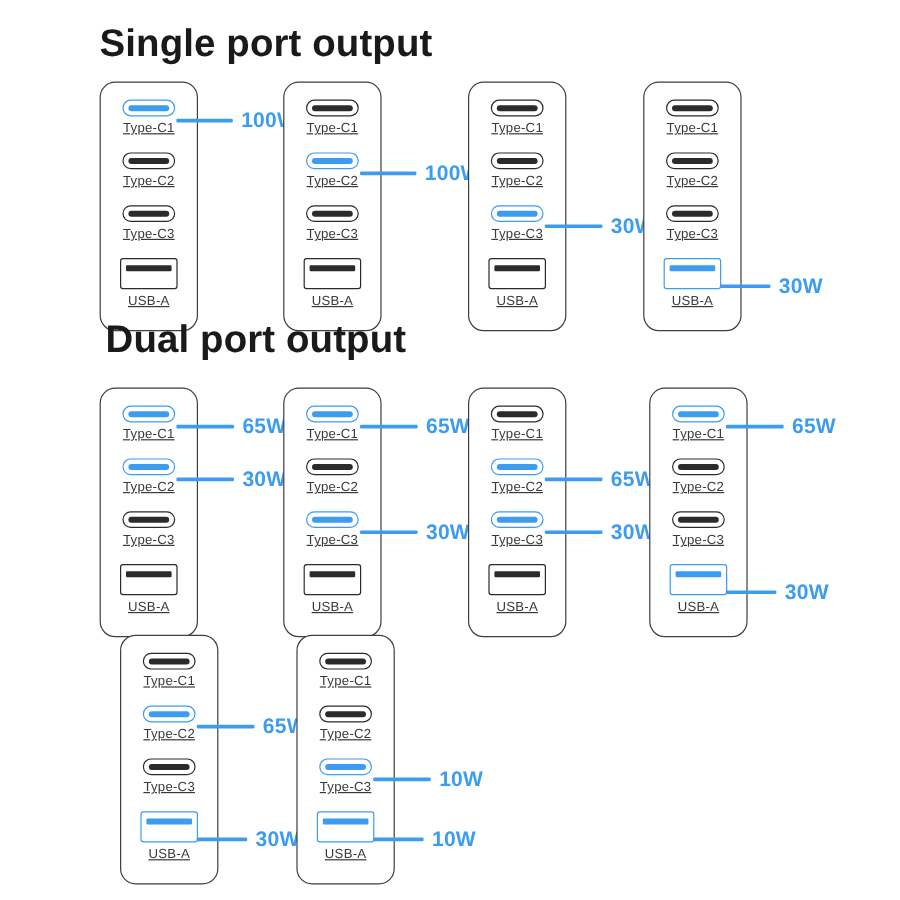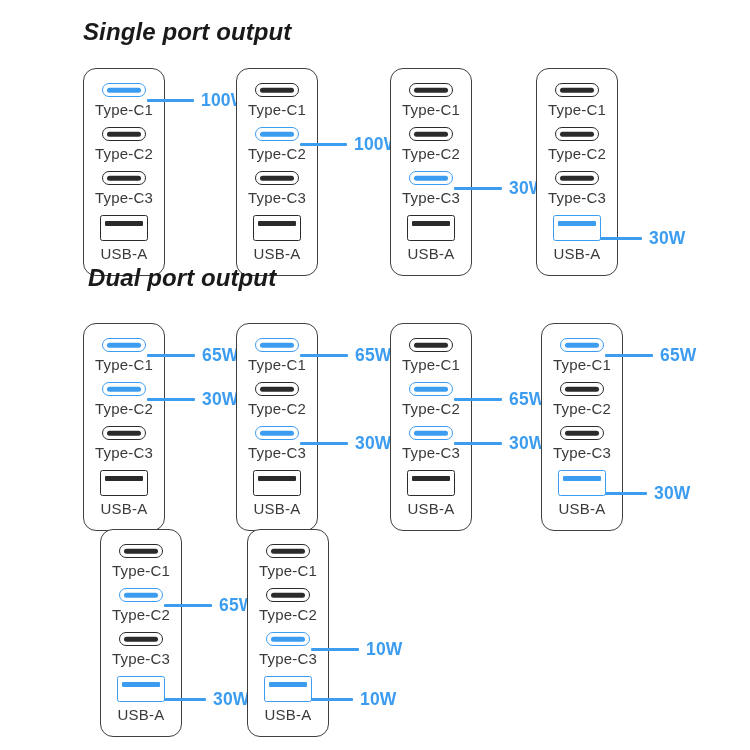--- a/index.html
+++ b/index.html
@@ -10,26 +10,25 @@
   body {
     width: 750px;
     height: 750px;
     position: relative;
     font-family: "Liberation Sans", sans-serif;
     overflow: hidden;
   }
 
   .section-title {
     position: absolute;
-    font-size: 24px;
+    font-size: 32px;
     font-weight: bold;
     color: #1a1a1a;
     letter-spacing: 0.1px;
     white-space: nowrap;
-    font-style: italic;
   }
 
   
   .charger {
     position: absolute;
     width: 82px;
     box-sizing: border-box;
     border: 1.6px solid #3f3f3f;
     border-radius: 13px;
     background: #ffffff;
@@ -102,24 +101,25 @@
   }
   .port-a.active {
     border-color: #3c9cf0;
   }
   .port-a.active::after {
     background: #3c9cf0;
   }
 
   .port-label {
     margin-top: 4px;
-    font-size: 15px;
+    font-size: 11px;
     color: #3a3a3a;
     letter-spacing: 0.2px;
     white-space: nowrap;
+    text-decoration: underline;
   }
 
   
   .callout {
     position: absolute;
     top: 7px;
     left: 63px;
     display: flex;
     align-items: center;
     white-space: nowrap;

